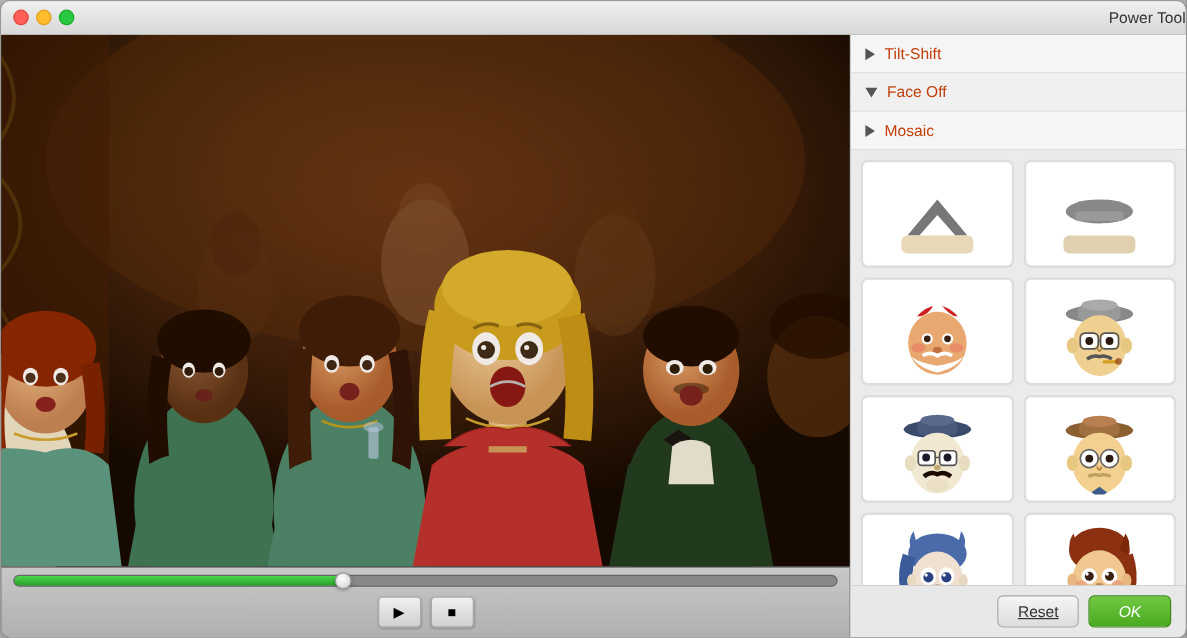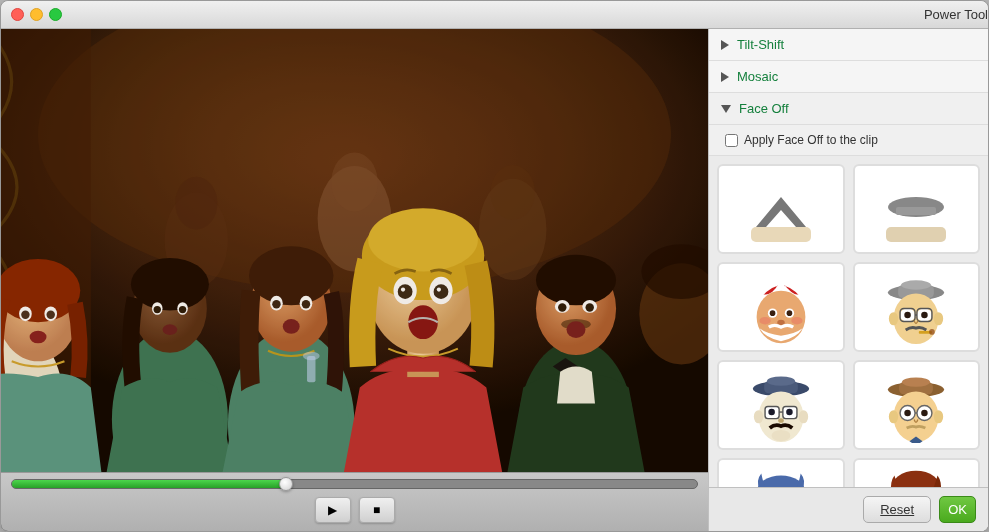--- a/index.html
+++ b/index.html
@@ -174,21 +174,21 @@
       width: 0;
       height: 0;
       border-left: 5px solid transparent;
       border-right: 5px solid transparent;
       border-top: 8px solid #555;
       margin-right: 8px;
     }
 
     .panel-item-label {
       font-size: 13px;
-      color: #15803d;
+      color: #c2410c;
     }
 
     .face-off-section {
       background: #f0f0f0;
     }
 
     .apply-checkbox-row {
       display: flex;
       align-items: center;
       padding: 8px 12px 8px 16px;
@@ -253,28 +253,29 @@
       font-size: 13px;
       background: linear-gradient(to bottom, #f5f5f5, #ddd);
       border: 1px solid #aaa;
       border-radius: 5px;
       cursor: pointer;
       color: #333;
       text-decoration: underline;
     }
 
     .btn-ok {
-      padding: 5px 8px;
+      padding: 5px 24px;
       font-size: 13px;
       background: linear-gradient(to bottom, #70c842, #4aaa1e);
       border: 1px solid #3a8a18;
       border-radius: 5px;
       cursor: pointer;
       color: white;
       font-weight: 500;
+      font-style: italic;
     }
 
     
     .face-grid-container::-webkit-scrollbar {
       width: 10px;
     }
     .face-grid-container::-webkit-scrollbar-track {
       background: #ddd;
     }
     .face-grid-container::-webkit-scrollbar-thumb {
@@ -484,34 +485,30 @@
     </div>
 
     <div class="right-panel">
       <div class="panel-list">
 
         <div class="panel-item">
           <div class="triangle-right"></div>
           <span class="panel-item-label">Tilt-Shift</span>
         </div>
 
+        <div class="panel-item face-off-section">
+          <div class="triangle-down"></div>
+          <span class="panel-item-label">Face Off</span>
+        </div>
+
         <div class="panel-item">
           <div class="triangle-right"></div>
           <span class="panel-item-label">Mosaic</span>
         </div>
 
-        <div class="panel-item face-off-section">
-          <div class="triangle-down"></div>
-          <span class="panel-item-label">Face Off</span>
-        </div>
-
-        <div class="apply-checkbox-row">
-          <input type="checkbox" id="applyCheck" style="">
-          <label class="apply-label" for="applyCheck">Apply Face Off to the clip</label>
-        </div>
 
         <div class="face-grid-container">
           <div class="face-grid">
 
             <div class="face-item">
               <svg class="face-svg" viewBox="0 0 70 75" xmlns="http://www.w3.org/2000/svg">
 
                 <path d="M 10 55 L 35 25 L 60 55 L 50 55 L 35 38 L 20 55 Z" fill="#555" opacity="0.8"></path>
                 <rect x="5" y="55" width="60" height="15" fill="#e8d8b8" rx="5"></rect>
               </svg>

